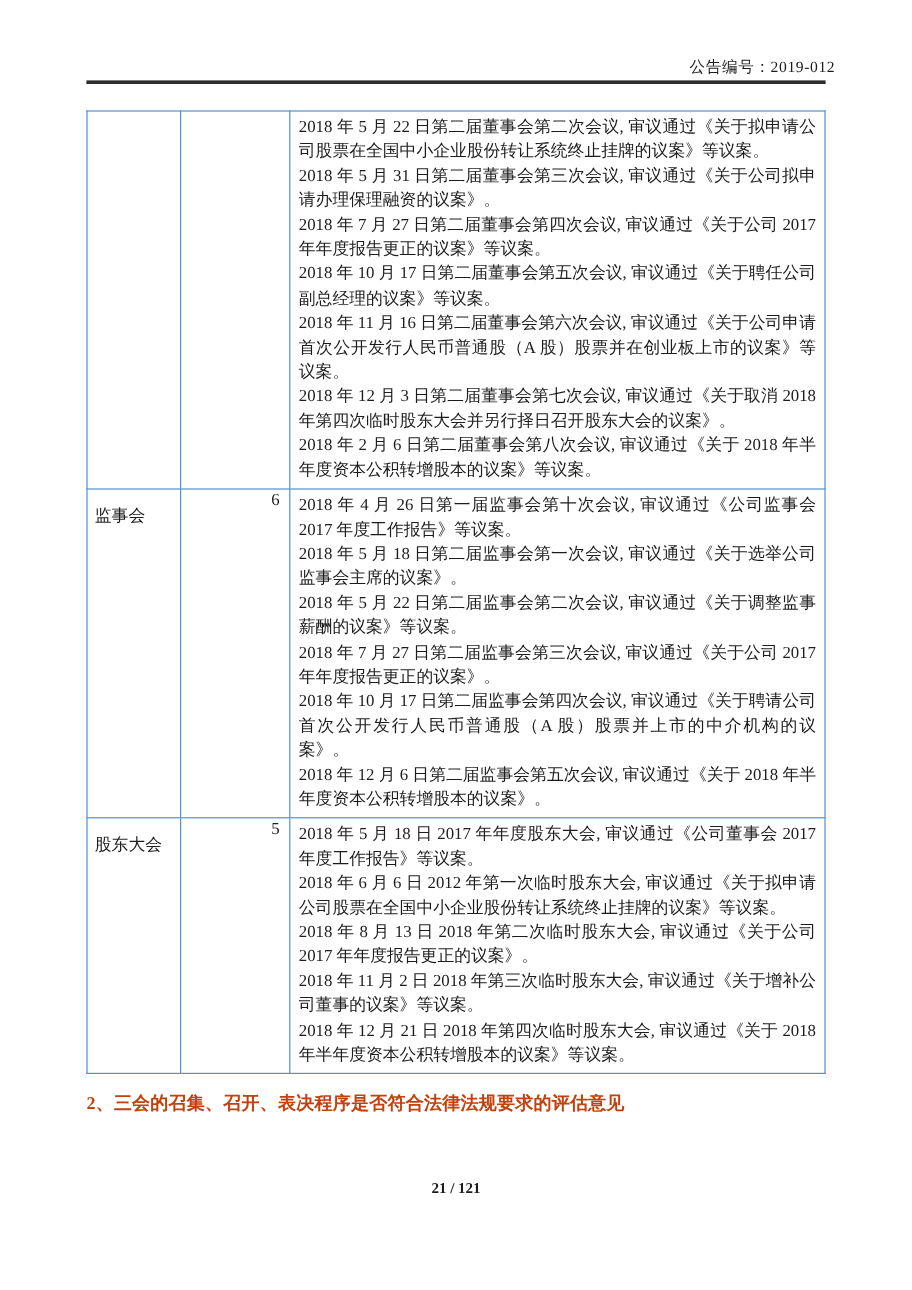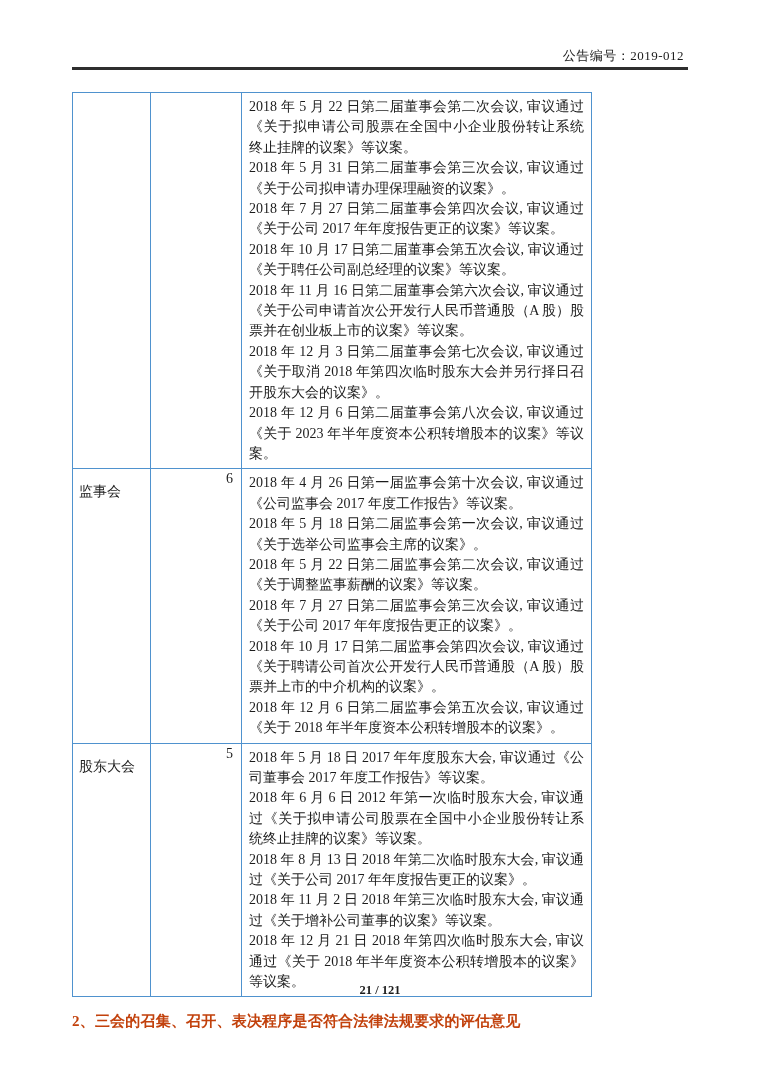--- a/index.html
+++ b/index.html
@@ -8,32 +8,32 @@
     width: 760px; height: 1075px;
     position: relative;
     font-family: "Liberation Serif", "DejaVu Serif", serif;
     color: #1c1c1c;
     overflow: hidden;
   }
   .page { position: absolute; inset: 0; }
 
   
   .doc-header {
-    position: absolute; top: 47px; right: 76px;
+    position: absolute; top: 47px; right: 64px;
     font-size: 13px; letter-spacing: 0.5px;
   }
   .header-rule {
     position: absolute; top: 67px; left: 72px; width: 616px;
     height: 2.5px; background: #2e2e2e;
   }
 
   
   .content { position: absolute; top: 92px; left: 72px; width: 616px; }
   table.meetings-table {
-    width: 520px; border-collapse: collapse; table-layout: fixed;
+    width: 616px; border-collapse: collapse; table-layout: fixed;
   }
   table.meetings-table td {
     border: 1.5px solid #4f92ce;
     font-size: 14px; line-height: 20.4px;
     vertical-align: top;
   }
   td.col-organ  { width: 78px;  padding: 13px 3px 12px 6px; }
   td.col-count  { width: 91px;  vertical-align: middle; text-align: right; padding-right: 8px; font-size: 13.5px; }
   td.col-detail { padding: 4px 7px 4px 7px; text-align: justify; text-justify: inter-ideograph; }
   .meeting-item { margin: 0; }
@@ -82,21 +82,21 @@
         <tr class="row-board">
           <td class="col-organ"></td>
           <td class="col-count"></td>
           <td class="col-detail">
               <div class="meeting-item">2018 年 5 月 22 日第二届董事会第二次会议, 审议通过《关于拟申请公司股票在全国中小企业股份转让系统终止挂牌的议案》等议案。</div>
               <div class="meeting-item">2018 年 5 月 31 日第二届董事会第三次会议, 审议通过《关于公司拟申请办理保理融资的议案》。</div>
               <div class="meeting-item">2018 年 7 月 27 日第二届董事会第四次会议, 审议通过《关于公司 2017 年年度报告更正的议案》等议案。</div>
               <div class="meeting-item">2018 年 10 月 17 日第二届董事会第五次会议, 审议通过《关于聘任公司副总经理的议案》等议案。</div>
               <div class="meeting-item">2018 年 11 月 16 日第二届董事会第六次会议, 审议通过《关于公司申请首次公开发行人民币普通股（A 股）股票并在创业板上市的议案》等议案。</div>
               <div class="meeting-item">2018 年 12 月 3 日第二届董事会第七次会议, 审议通过《关于取消 2018 年第四次临时股东大会并另行择日召开股东大会的议案》。</div>
-              <div class="meeting-item">2018 年 12 月 6 日第二届董事会第八次会议, 审议通过《关于 2023 年半年度资本公积转增股本的议案》等议案。</div>
+              <div class="meeting-item">2018 年 2 月 6 日第二届董事会第八次会议, 审议通过《关于 2018 年半年度资本公积转增股本的议案》等议案。</div>
             </td>
         </tr>
         <tr class="row-supv">
           <td class="col-organ">监事会</td>
           <td class="col-count">6</td>
           <td class="col-detail">
               <div class="meeting-item">2018 年 4 月 26 日第一届监事会第十次会议, 审议通过《公司监事会 2017 年度工作报告》等议案。</div>
               <div class="meeting-item">2018 年 5 月 18 日第二届监事会第一次会议, 审议通过《关于选举公司监事会主席的议案》。</div>
               <div class="meeting-item">2018 年 5 月 22 日第二届监事会第二次会议, 审议通过《关于调整监事薪酬的议案》等议案。</div>
               <div class="meeting-item">2018 年 7 月 27 日第二届监事会第三次会议, 审议通过《关于公司 2017 年年度报告更正的议案》。</div>

